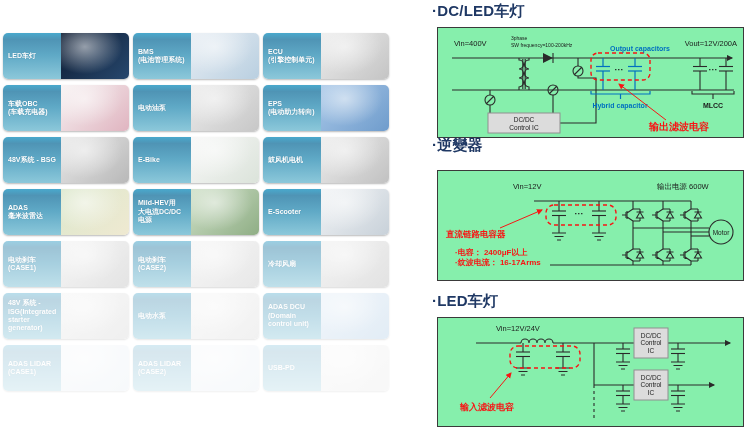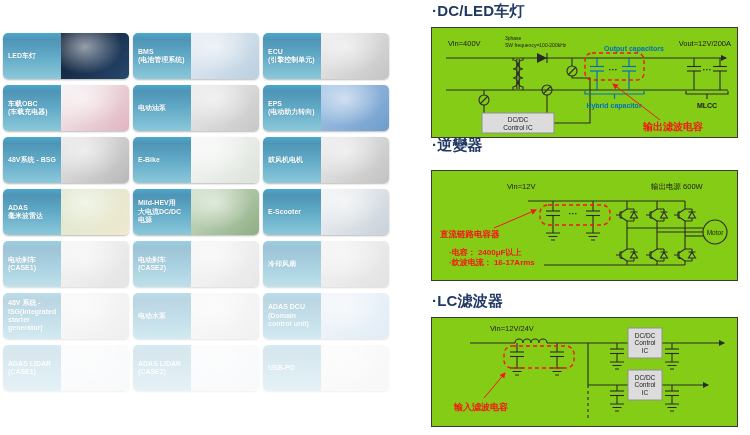--- a/index.html
+++ b/index.html
@@ -35,21 +35,21 @@
     background:radial-gradient(ellipse at 35% 30%,rgba(255,255,255,.55),rgba(255,255,255,0) 60%);
   }
   
   .right{position:absolute;left:430px;top:0;width:320px;height:435px;}
   .sec-title{
     position:absolute;left:2px;margin:0;
     font-size:15px;font-weight:bold;color:#1f3864;letter-spacing:.2px;
   }
   #t1{top:2px}#t2{top:136px}#t3{top:292px}
   .diag-box{
-    position:absolute;left:1px;width:305px;background:#84cc16;
+    position:absolute;left:7px;width:305px;background:#86efac;
     border:1px solid #3a3a3a;
   }
   #box1{top:27px;height:109px}
   #box2{top:170px;height:109px}
   #box3{top:317px;height:108px}
   svg{display:block}
   svg .wire{stroke:#2a2a2a;stroke-width:1.1;fill:none}
   svg .comp{stroke:#2a2a2a;stroke-width:1.1;fill:none}
   svg .blue{stroke:#0070c0;fill:none;stroke-width:1.2}
   svg .redline{stroke:#f81414;stroke-width:1;fill:none}
@@ -320,21 +320,21 @@
           <text x="283" y="63.5" text-anchor="middle" font-size="6.5">Motor</text>
         </g>
 
         <line class="redline" x1="62" y1="57" x2="104" y2="39" marker-end="url(#ar2)"></line>
         <text class="redtxt" x="8" y="66" font-size="8.5">直流链路电容器</text>
         <text class="redtxt" x="17" y="84" font-size="8" font-weight="normal">·电容： 2400μF以上</text>
         <text class="redtxt" x="17" y="94" font-size="8" font-weight="normal">·纹波电流： 16-17Arms</text>
       </svg>
     </div>
 
-    <h2 id="t3" class="sec-title">·LC滤波器</h2>
+    <h2 id="t3" class="sec-title">·LED车灯</h2>
     <div id="box3" class="diag-box">
       <svg width="305" height="108" viewBox="0 0 305 108">
         <defs>
           <marker id="ab3" markerWidth="7" markerHeight="7" refX="5" refY="3" orient="auto">
               <path d="M0,0 L6,3 L0,6 z" fill="#2a2a2a"></path>
             </marker>
           <marker id="ar3" markerWidth="7" markerHeight="7" refX="5" refY="3" orient="auto">
               <path d="M0,0 L6,3 L0,6 z" fill="#f81414"></path>
             </marker>
         </defs>

